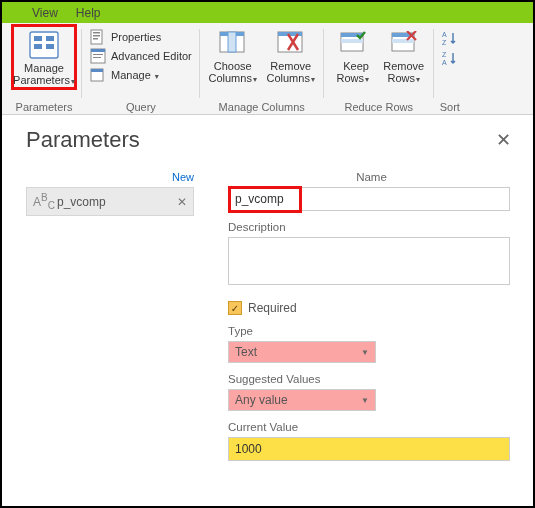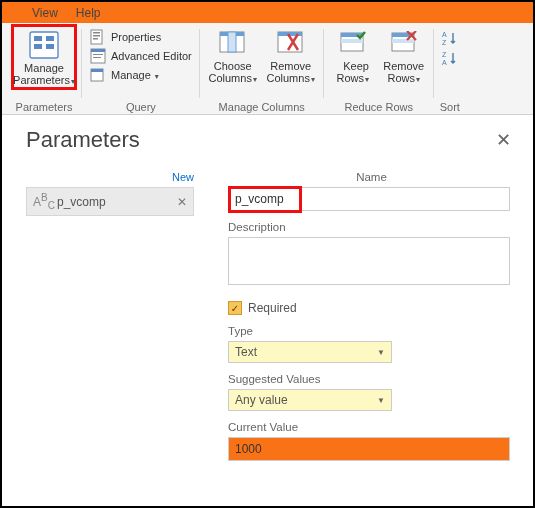--- a/index.html
+++ b/index.html
@@ -15,21 +15,21 @@
     overflow: hidden;
     position: relative;
   }
   
   .menubar {
     display: flex;
     gap: 18px;
     padding: 4px 8px 3px 30px;
     font-size: 12px;
     color: #444;
-    background: #f97316;
+    background: #84cc16;
   }
   .menubar span { cursor: default; }
 
   
   .ribbon {
     display: flex;
     align-items: stretch;
     background: #f4f4f4;
     border-bottom: 1px solid #d0d0d0;
     height: 92px;
@@ -178,21 +178,21 @@
     font-size: 12px;
     color: #555;
   }
   .flabel { margin-top: 6px; color: #666; font-size: 11.5px;}
   .flabel:first-child { margin-top: 0; text-align: center; }
   .tinput {
     border: 1px solid #ccc;
     padding: 4px 6px;
     font-size: 12px;
     color: #333;
-    background: #f97316;
+    background: #fde047;
     width: 282px;
     font-family: inherit;
   }
   .name-wrap {
     position: relative;
     width: 282px;
     border: 1px solid #ccc;
     padding: 0;
     height: 24px;
     background: #fff;
@@ -237,27 +237,27 @@
     background: #f7c55a;
     border: 1px solid #d09a2a;
     display: flex;
     align-items: center;
     justify-content: center;
     font-size: 10px;
     color: #5a3a00;
   }
   .select {
     border: 1px solid #ccc;
-    width: 164px;
+    width: 148px;
     padding: 3px 6px;
     font-size: 12px;
     display: flex;
     justify-content: space-between;
     align-items: center;
-    background: #fef9c3;
+    background: #fca5a5;
     cursor: default;
   }
   .select .caret { font-size: 8px; color: #666; }
 </style>
 </head>
 <body>
 
 <div class="menubar">
   <span>View</span>
   <span>Help</span>

